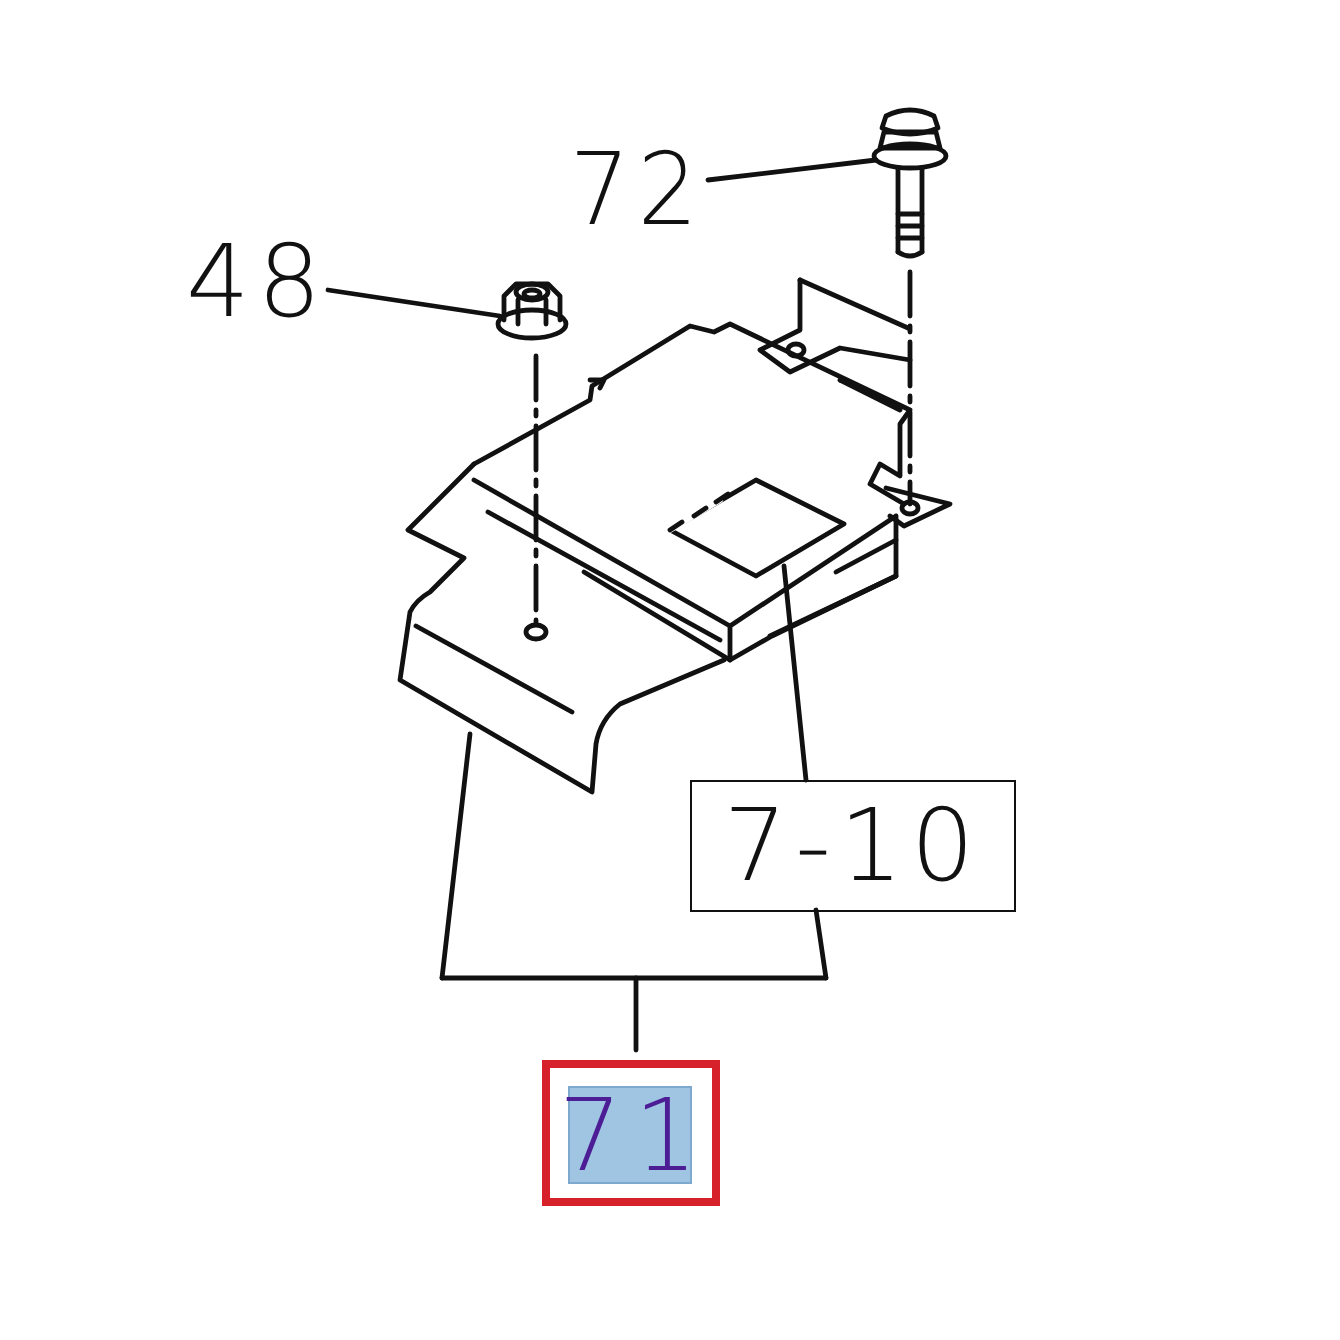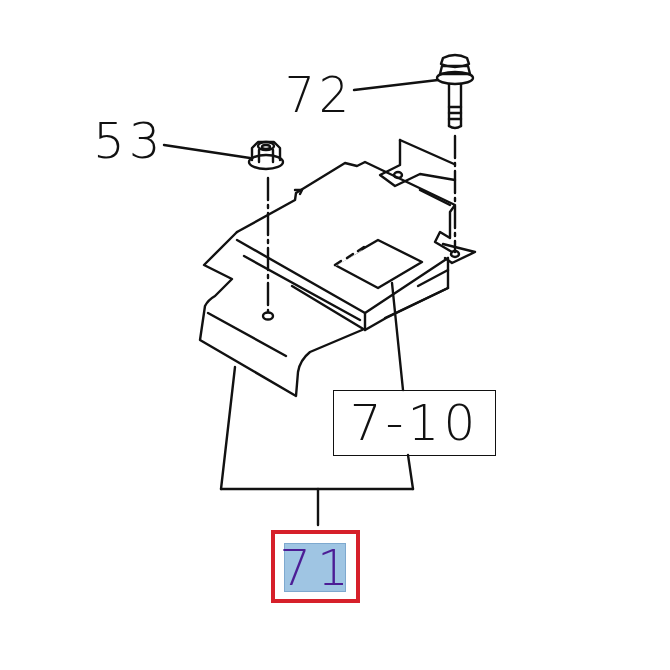--- a/index.html
+++ b/index.html
@@ -1,21 +1,21 @@
 <!DOCTYPE html>
 <html><head>
 <meta charset="utf-8">
 <style>
   html, body { margin: 0; padding: 0; background: #ffffff; }
   body { width: 670px; height: 670px; position: relative; overflow: hidden; font-family: "DejaVu Sans", sans-serif; }
   #diagram { position: absolute; left: 0; top: 0; width: 670px; height: 670px; }
   .lbl { position: absolute; font-family: "DejaVu Sans", sans-serif; font-weight: 200; color: #111; line-height: 1; letter-spacing: 4px; }
   .lbl-72 { left: 283px; top: 70px; font-size: 50px; transform: scaleX(0.95); }
   .lbl-73 { left: 93px; top: 116px; font-size: 50px; }
-  .ref-box { position: absolute; left: 333px; top: 390px; width: 163px; height: 66px; border: 1.5px solid #111; box-sizing: border-box; display: flex; align-items: center; justify-content: center; }
+  .ref-box { position: absolute; left: 345px; top: 390px; width: 163px; height: 66px; border: 1.5px solid #111; box-sizing: border-box; display: flex; align-items: center; justify-content: center; }
   .ref-text { font-size: 50px; font-weight: 200; color: #111; letter-spacing: 4px; line-height: 1; }
   .sel-box { position: absolute; left: 271px; top: 530px; width: 89px; height: 73px; border: 4px solid #d6202a; box-sizing: border-box; }
   .sel-hl { position: absolute; left: 284px; top: 543px; width: 62px; height: 49px; background: #9fc5e3; border: 1px solid #7ea9cf; box-sizing: border-box; display: flex; align-items: center; justify-content: center; }
   .sel-text { font-size: 50px; font-weight: 200; color: #4c1d95; letter-spacing: 6px; line-height: 1; margin-left: 4px; }
 </style>
 </head>
 <body>
 
 <svg id="diagram" viewBox="0 0 670 670" xmlns="http://www.w3.org/2000/svg">
   <g fill="none" stroke="#111" stroke-width="2.4" stroke-linejoin="round" stroke-linecap="round">
@@ -78,21 +78,21 @@
       <line x1="221" y1="489" x2="413" y2="489"></line>
       <line x1="318" y1="489" x2="318" y2="525"></line>
       <ellipse cx="268" cy="316" rx="5" ry="3.5"></ellipse>
     </g>
 
     <line x1="392" y1="283" x2="403" y2="390"></line>
   </g>
 </svg>
 
 <div class="lbl lbl-72">72</div>
-<div class="lbl lbl-73">53</div>
+<div class="lbl lbl-73">48</div>
 
 <div class="ref-box">
   <span class="ref-text">7-10</span>
 </div>
 
 <div class="sel-box"></div>
 <div class="sel-hl">
   <span class="sel-text">71</span>
 </div>
 

